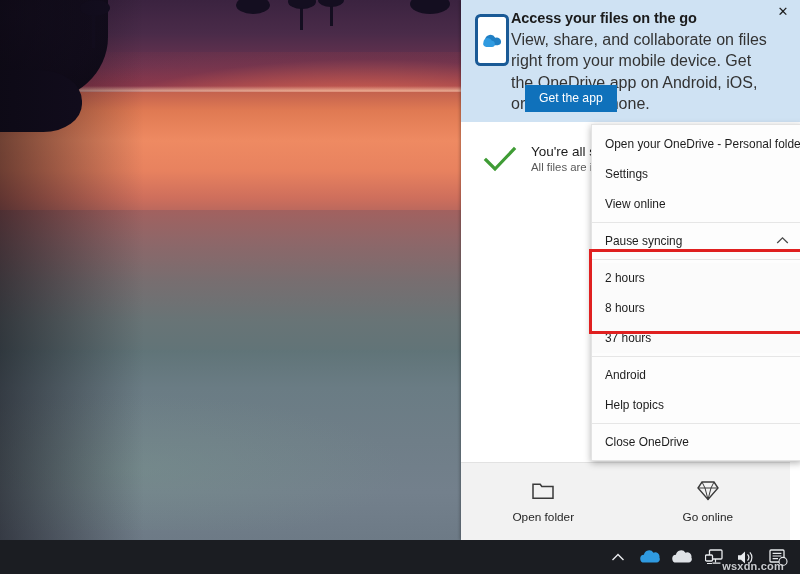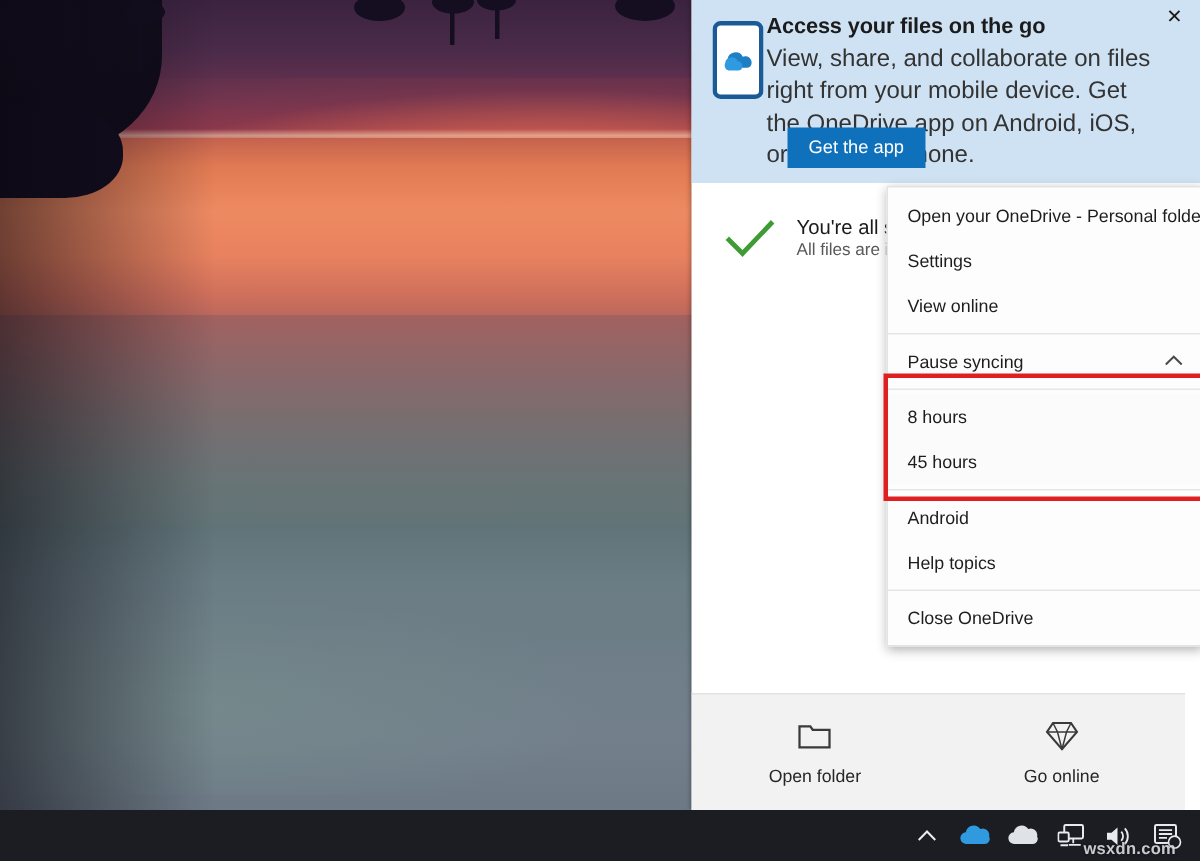--- a/index.html
+++ b/index.html
@@ -288,24 +288,27 @@
     <span class="chev">
       <svg width="13" height="9" viewBox="0 0 13 9">
           <path d="M1.2 7 L6.5 1.8 L11.8 7" fill="none" stroke="#4a4a4a" stroke-width="1.3"></path>
         </svg>
     </span>
   </div>
 
   <div class="sep"></div>
 
   <div class="mi sub">
+    <span class="mi-label">2 hours</span>
+  </div>
+  <div class="mi sub">
     <span class="mi-label">8 hours</span>
   </div>
   <div class="mi sub">
-    <span class="mi-label">45 hours</span>
+    <span class="mi-label">37 hours</span>
   </div>
 
   <div class="sep"></div>
 
   <div class="mi">
     <span class="mi-label">Android</span>
   </div>
   <div class="mi">
     <span class="mi-label">Help topics</span>
   </div>

